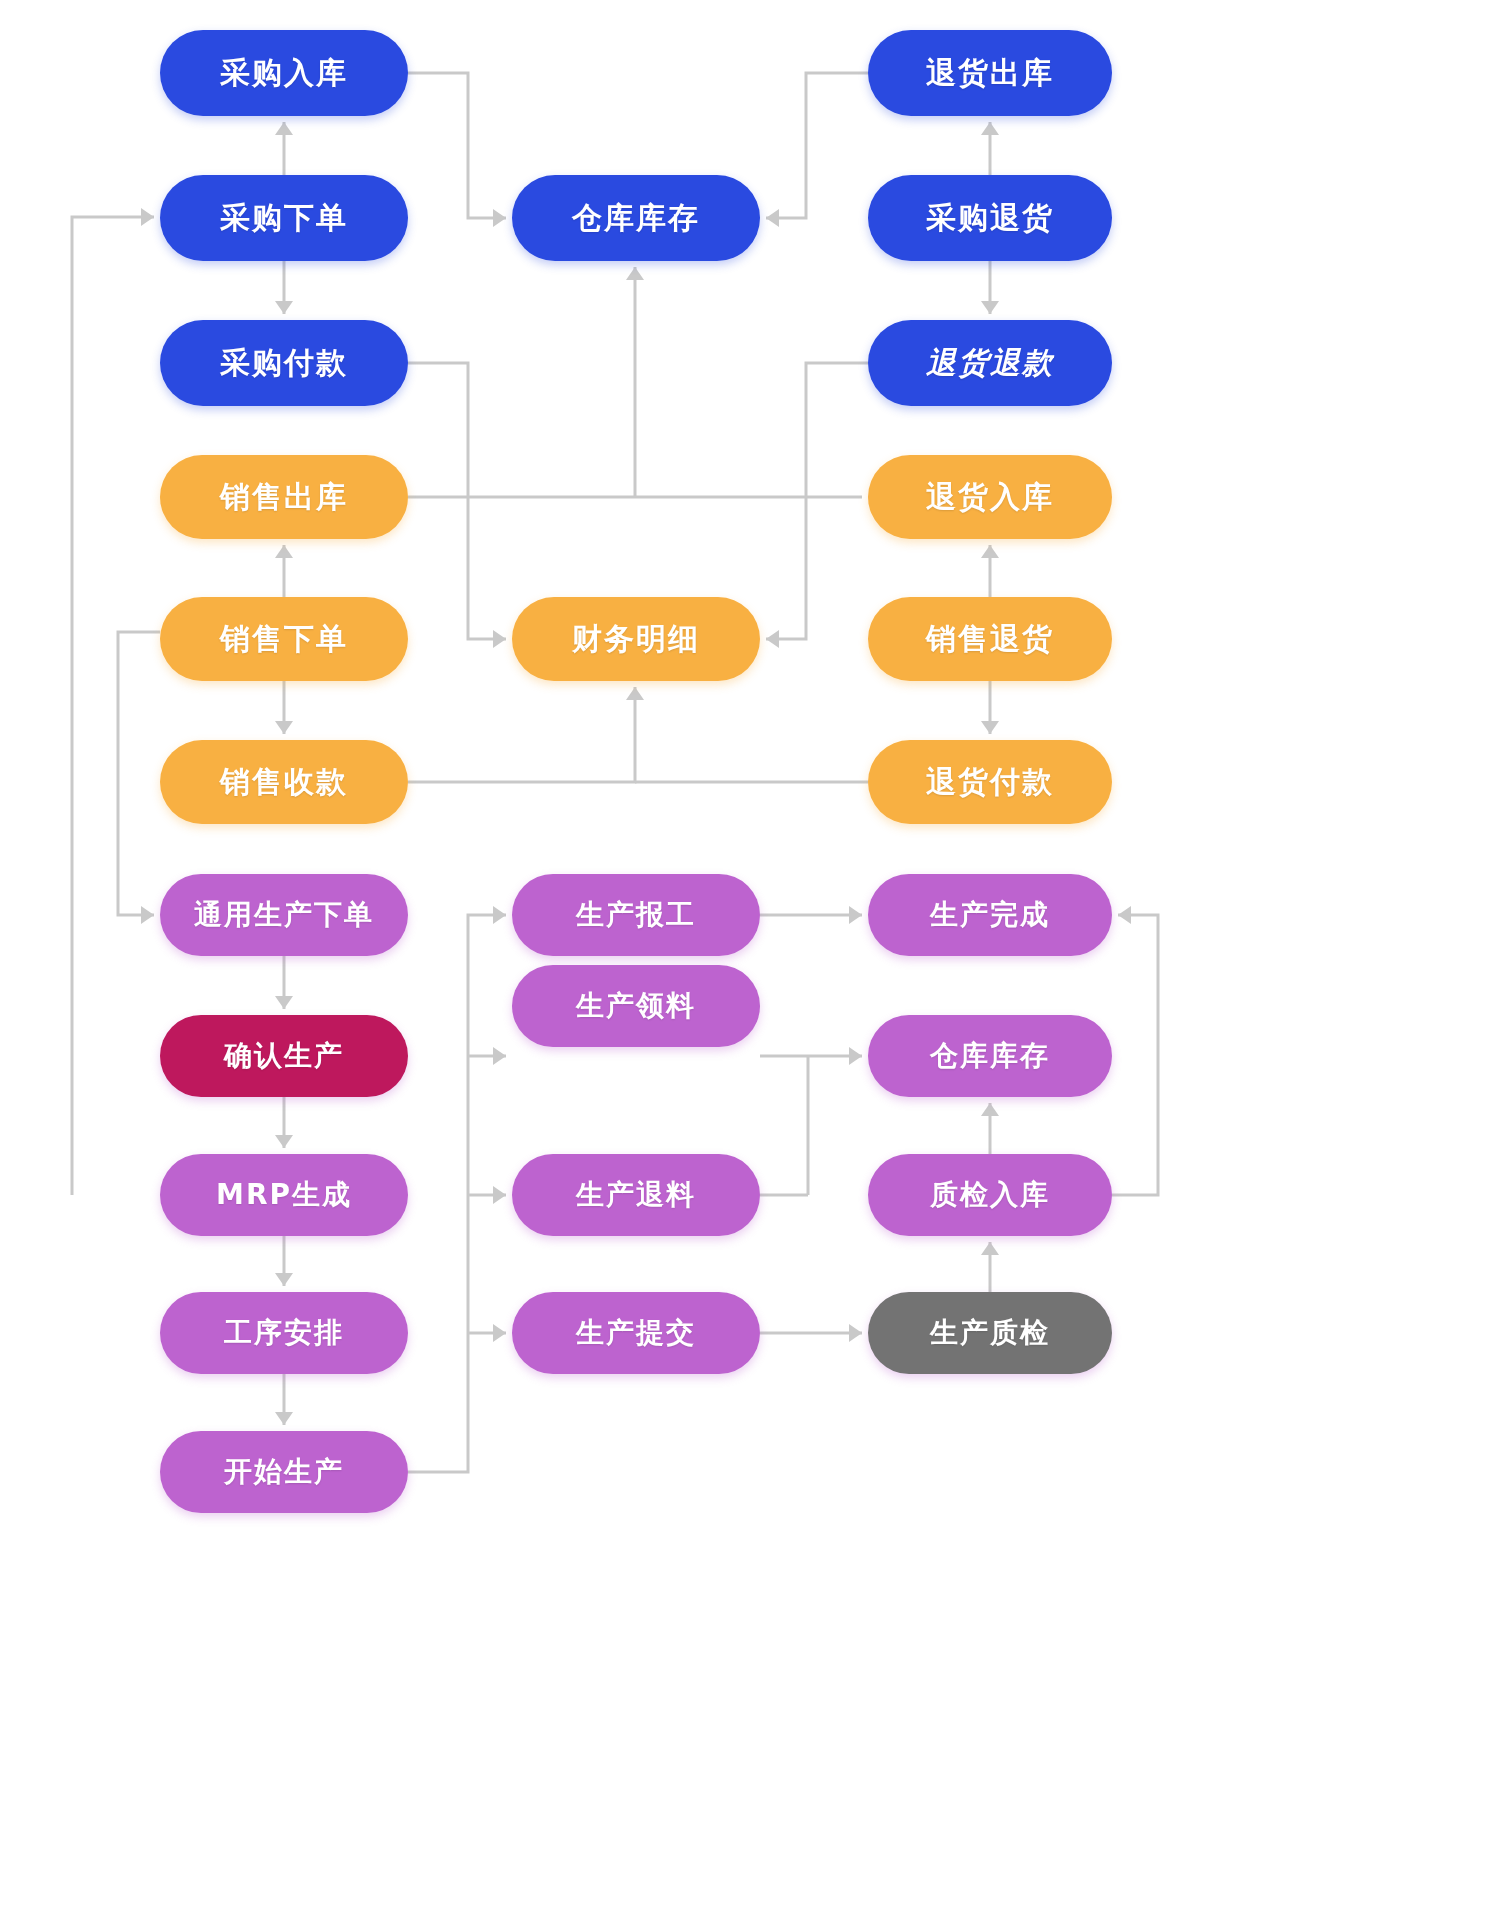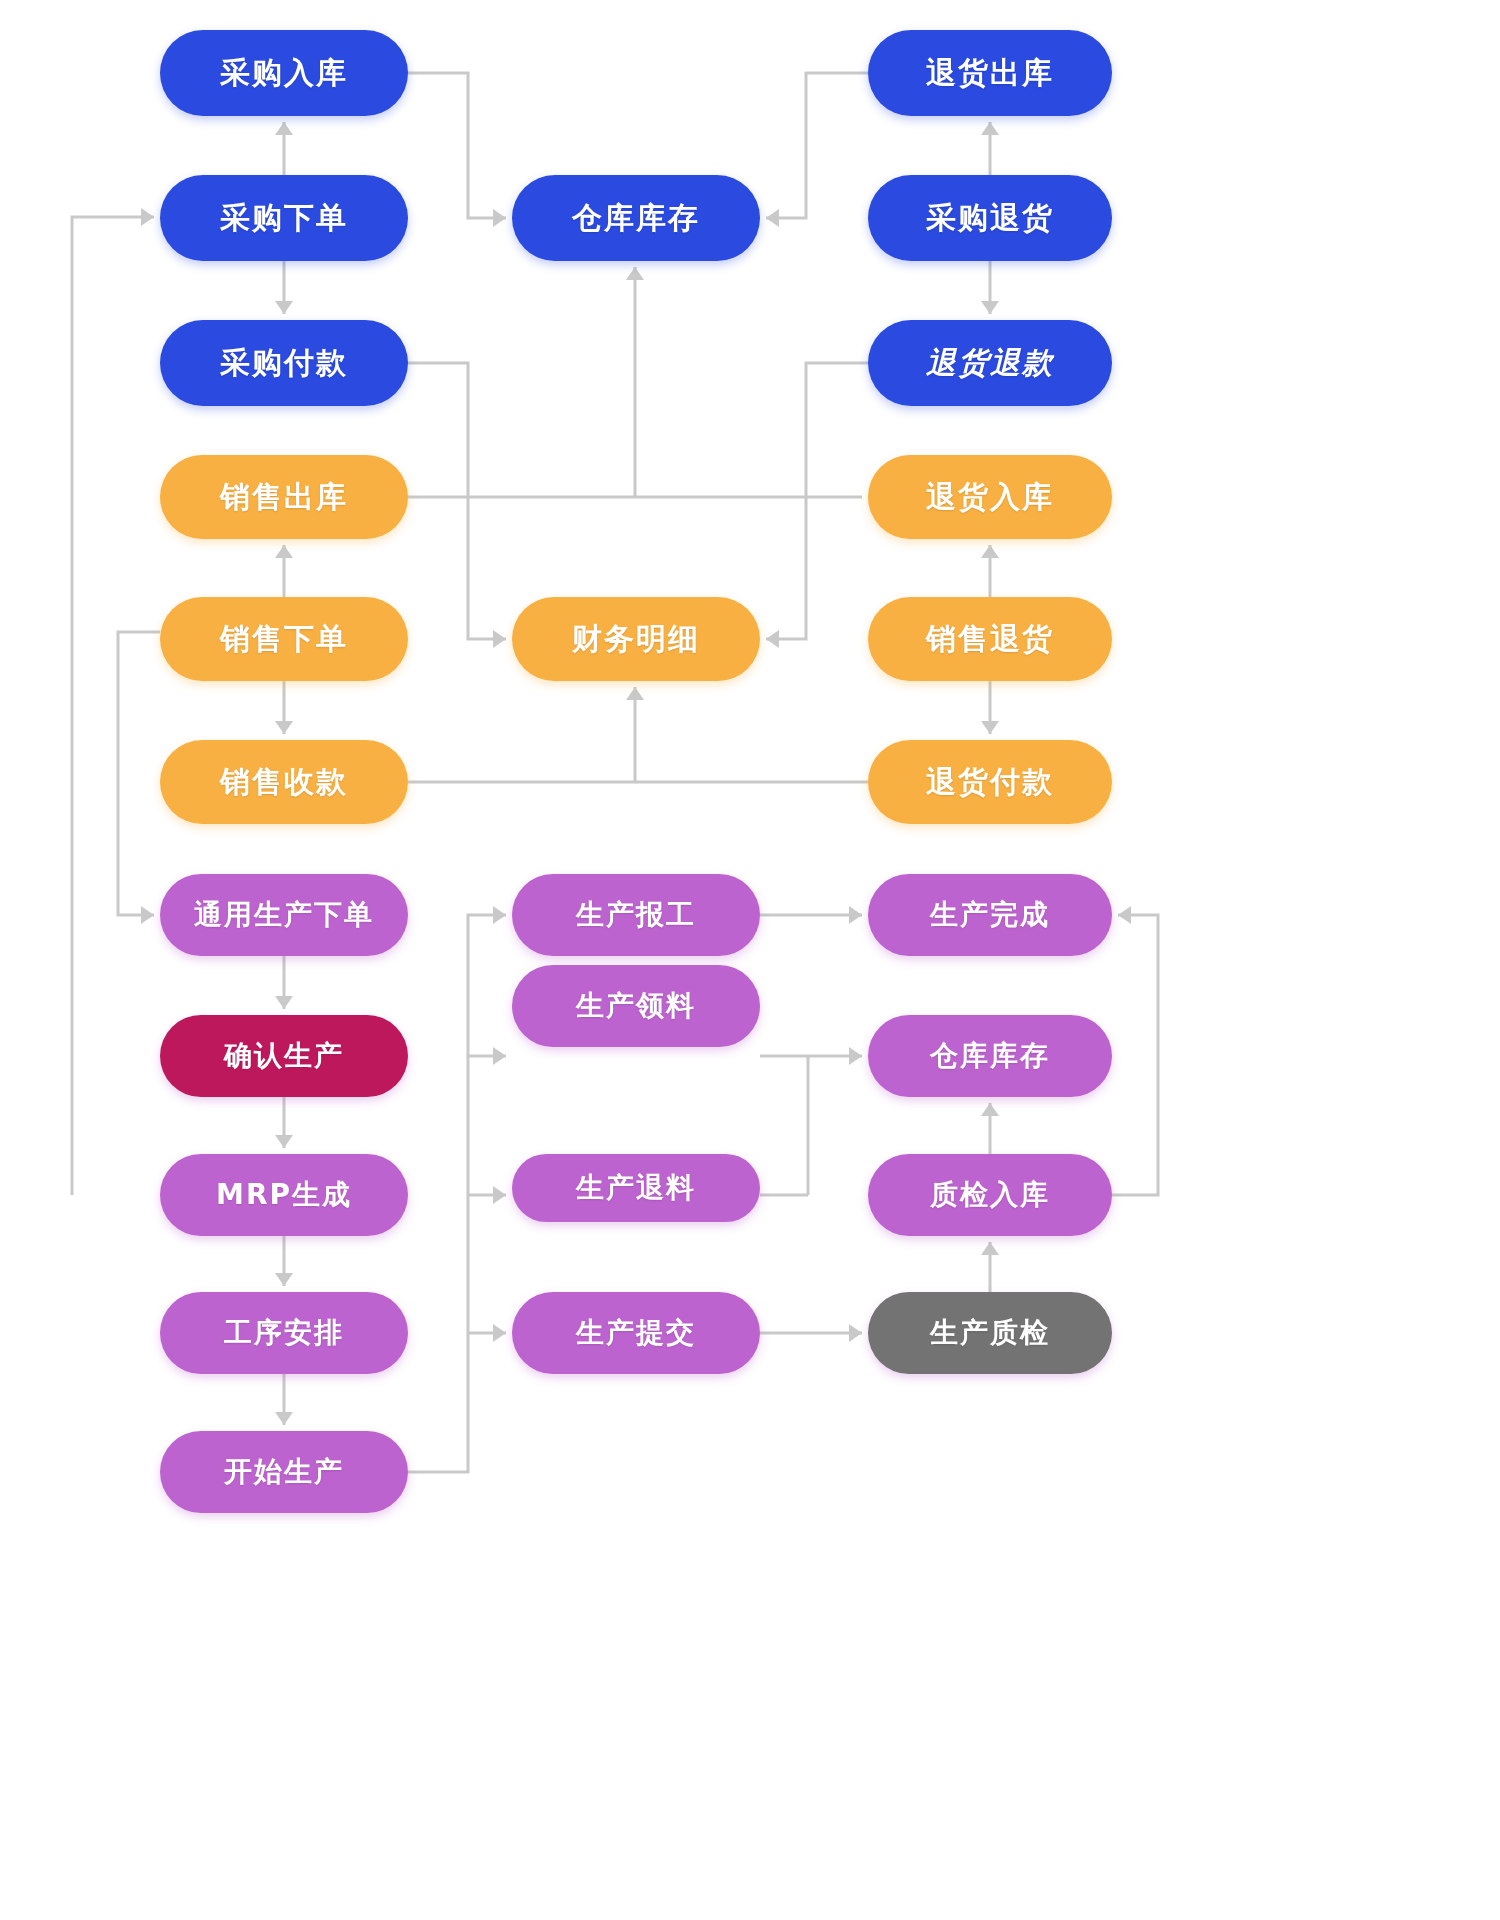--- a/index.html
+++ b/index.html
@@ -149,21 +149,21 @@
     </div>
     <div class="node c-purple" style="left: 160px; top: 1431px; width: 248px; height: 82px; font-size: 28px; background: rgb(189, 99, 207);">
       <span class="lbl">开始生产</span>
     </div>
     <div class="node c-purple" style="left: 512px; top: 874px; width: 248px; height: 82px; font-size: 28px; background: rgb(189, 99, 207);">
       <span class="lbl">生产报工</span>
     </div>
     <div class="node c-purple" style="left: 512px; top: 965px; width: 248px; height: 82px; font-size: 28px; background: rgb(189, 99, 207);">
       <span class="lbl">生产领料</span>
     </div>
-    <div class="node c-purple" style="left: 512px; top: 1154px; width: 248px; height: 68px; font-size: 28px; background: rgb(189, 99, 207);">
+    <div class="node c-purple" style="left: 512px; top: 1154px; width: 248px; height: 82px; font-size: 28px; background: rgb(189, 99, 207);">
       <span class="lbl">生产退料</span>
     </div>
     <div class="node c-purple" style="left: 512px; top: 1292px; width: 248px; height: 82px; font-size: 28px; background: rgb(189, 99, 207);">
       <span class="lbl">生产提交</span>
     </div>
     <div class="node c-purple" style="left: 868px; top: 874px; width: 244px; height: 82px; font-size: 28px; background: rgb(189, 99, 207);">
       <span class="lbl">生产完成</span>
     </div>
     <div class="node c-purple" style="left: 868px; top: 1015px; width: 244px; height: 82px; font-size: 28px; background: rgb(189, 99, 207);">
       <span class="lbl">仓库库存</span>

